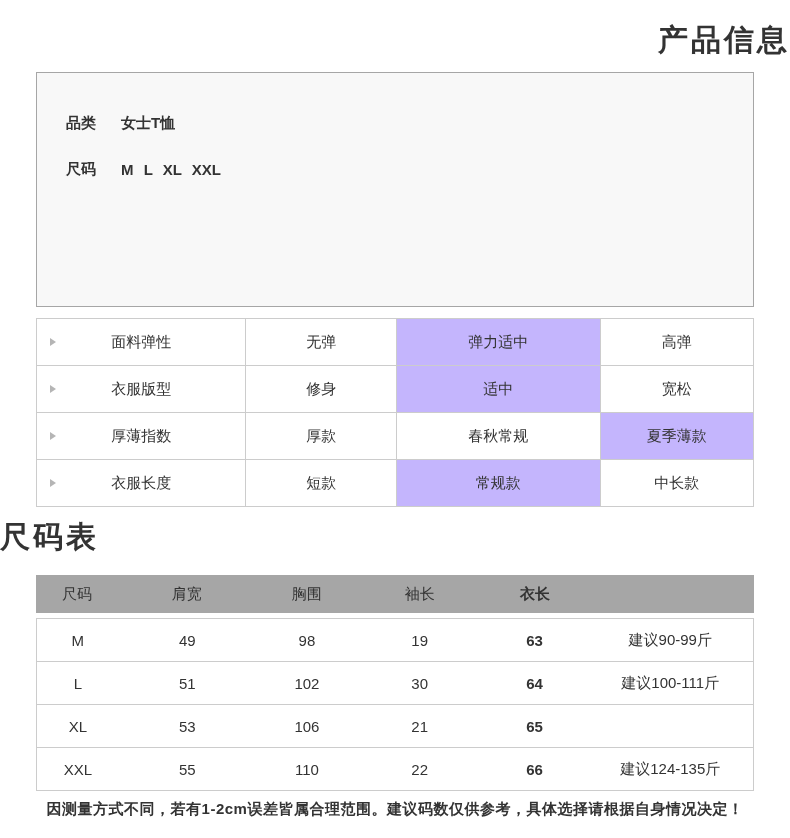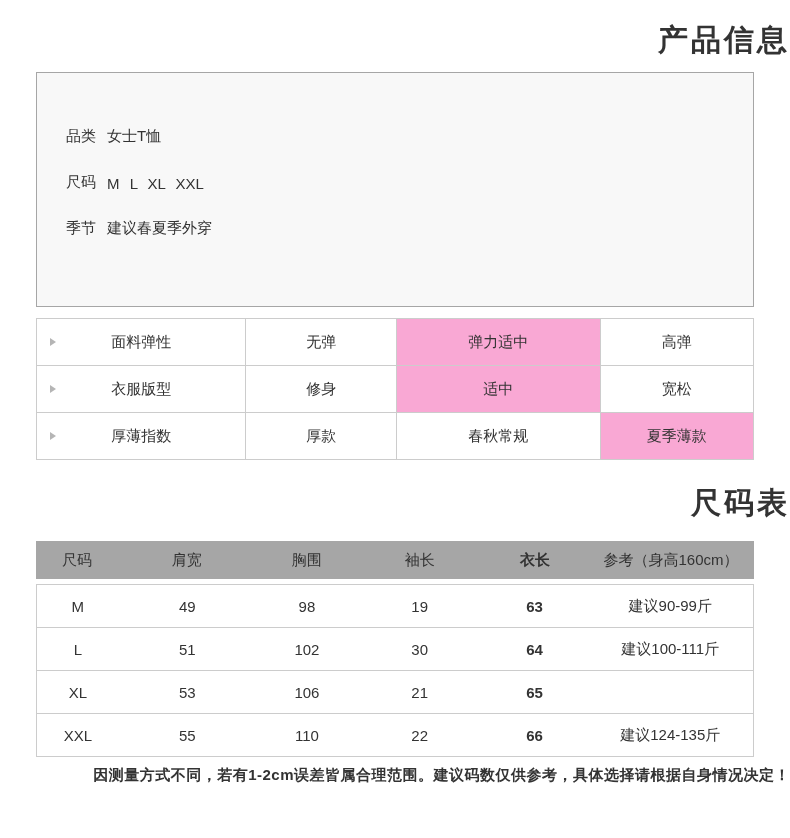--- a/index.html
+++ b/index.html
@@ -15,90 +15,86 @@
     text-align:right;font-size:30px;font-weight:600;letter-spacing:3px;
     color:#333333;margin:22px 0 14px 0;line-height:36px;
   }
 
   
   .info-box{
     margin:0 36px;background:#f8f8f8;border:1px solid #a6a6a6;
     box-sizing:border-box;height:235px;padding-top:27px;
   }
   .info-row{
-    display:flex;align-items:flex-end;height:46px;padding-left:29px;
-    font-size:15px;color:#333333;
+    display:flex;align-items:center;height:46px;padding-left:29px;
+    font-size:15px;color:#333333;font-weight:bold;
   }
   .info-label{min-width:32px;}
-  .info-value{margin-left:9px;word-spacing:6px;}
+  .info-value{margin-left:23px;word-spacing:6px;}
 
   
   .attr-table{
     width:718px;margin:11px 36px 0 36px;border-collapse:collapse;
     table-layout:fixed;
   }
   .attr-table td{
     border:1px solid #cccccc;height:46px;text-align:center;
     font-size:15px;color:#333333;padding:0;
   }
-  .attr-table .sel{background:#f9a8d4;}
+  .attr-table .sel{background:#c4b5fd;}
   .attr-label-cell{position:relative;border-radius:18px;}
   .tri{
     position:absolute;left:13px;top:50%;transform:translateY(-50%);
     width:0;height:0;border-top:4px solid transparent;
     border-bottom:4px solid transparent;border-left:6px solid #b5b5b5;
   }
   .w1{width:29.2%;} .w2{width:21.0%;} .w3{width:28.4%;} .w4{width:21.4%;}
 
   .size-title{
-    text-align:right;font-size:30px;font-weight:600;letter-spacing:3px;
-    color:#333333;margin:25px 0 20px 0;line-height:36px;
+    text-align:left;font-size:30px;font-weight:600;letter-spacing:3px;
+    color:#333333;margin:12px 0 20px 0;line-height:36px;
   }
 
   
   .size-header{
     margin:0 36px;height:38px;background:#a6a6a6;display:flex;
     align-items:center;font-size:15px;color:#333333;
   }
   .size-body{
     margin:5px 36px 0 36px;border:1px solid #cccccc;box-sizing:border-box;
   }
   .size-row{
     display:flex;align-items:center;height:42px;font-size:15px;
     color:#333333;border-top:1px solid #cccccc;
   }
   .size-row:first-child{border-top:none;}
   .cell{text-align:center;}
   .c1{width:11.4%;} .c2{width:19.2%;} .c3{width:14.2%;}
   .c4{width:17.3%;} .c5{width:14.8%;font-weight:bold;} .c6{width:23.1%;}
 
   .footer-note{
-    margin-top:9px;text-align:right;font-size:15px;font-weight:bold;
+    margin-top:9px;text-align:center;font-size:15px;font-weight:bold;
     color:#333333;letter-spacing:0.5px;
   }
 </style>
 </head>
 <body>
 
 <div class="page">
 
   <div class="page-title">产品信息</div>
 
   <div class="info-box">
     <div class="info-row">
       <span class="info-label">品类</span>
       <span class="info-value">女士T恤</span>
     </div>
     <div class="info-row">
       <span class="info-label">尺码</span>
       <span class="info-value">M L XL XXL</span>
-    </div>
-    <div class="info-row">
-      <span class="info-label">季节</span>
-      <span class="info-value">建议春夏季外穿</span>
     </div>
   </div>
 
   <table class="attr-table">
     <colgroup>
         <col class="w1">
         <col class="w2">
         <col class="w3">
         <col class="w4">
       </colgroup>
@@ -123,32 +119,40 @@
       </tr>
       <tr>
         <td class="attr-label-cell">
           <span class="tri"></span>
           <span>厚薄指数</span>
         </td>
         <td>厚款</td>
         <td>春秋常规</td>
         <td class="sel">夏季薄款</td>
       </tr>
+      <tr>
+        <td class="attr-label-cell">
+          <span class="tri"></span>
+          <span>衣服长度</span>
+        </td>
+        <td>短款</td>
+        <td class="sel">常规款</td>
+        <td>中长款</td>
+      </tr>
     </tbody>
   </table>
 
   <div class="size-title">尺码表</div>
 
   <div class="size-header">
     <span class="cell c1">尺码</span>
     <span class="cell c2">肩宽</span>
     <span class="cell c3">胸围</span>
     <span class="cell c4">袖长</span>
     <span class="cell c5">衣长</span>
-    <span class="cell c6">参考（身高160cm）</span>
   </div>
 
   <div class="size-body">
     <div class="size-row">
       <span class="cell c1">M</span>
       <span class="cell c2">49</span>
       <span class="cell c3">98</span>
       <span class="cell c4">19</span>
       <span class="cell c5">63</span>
       <span class="cell c6">建议90-99斤</span>

